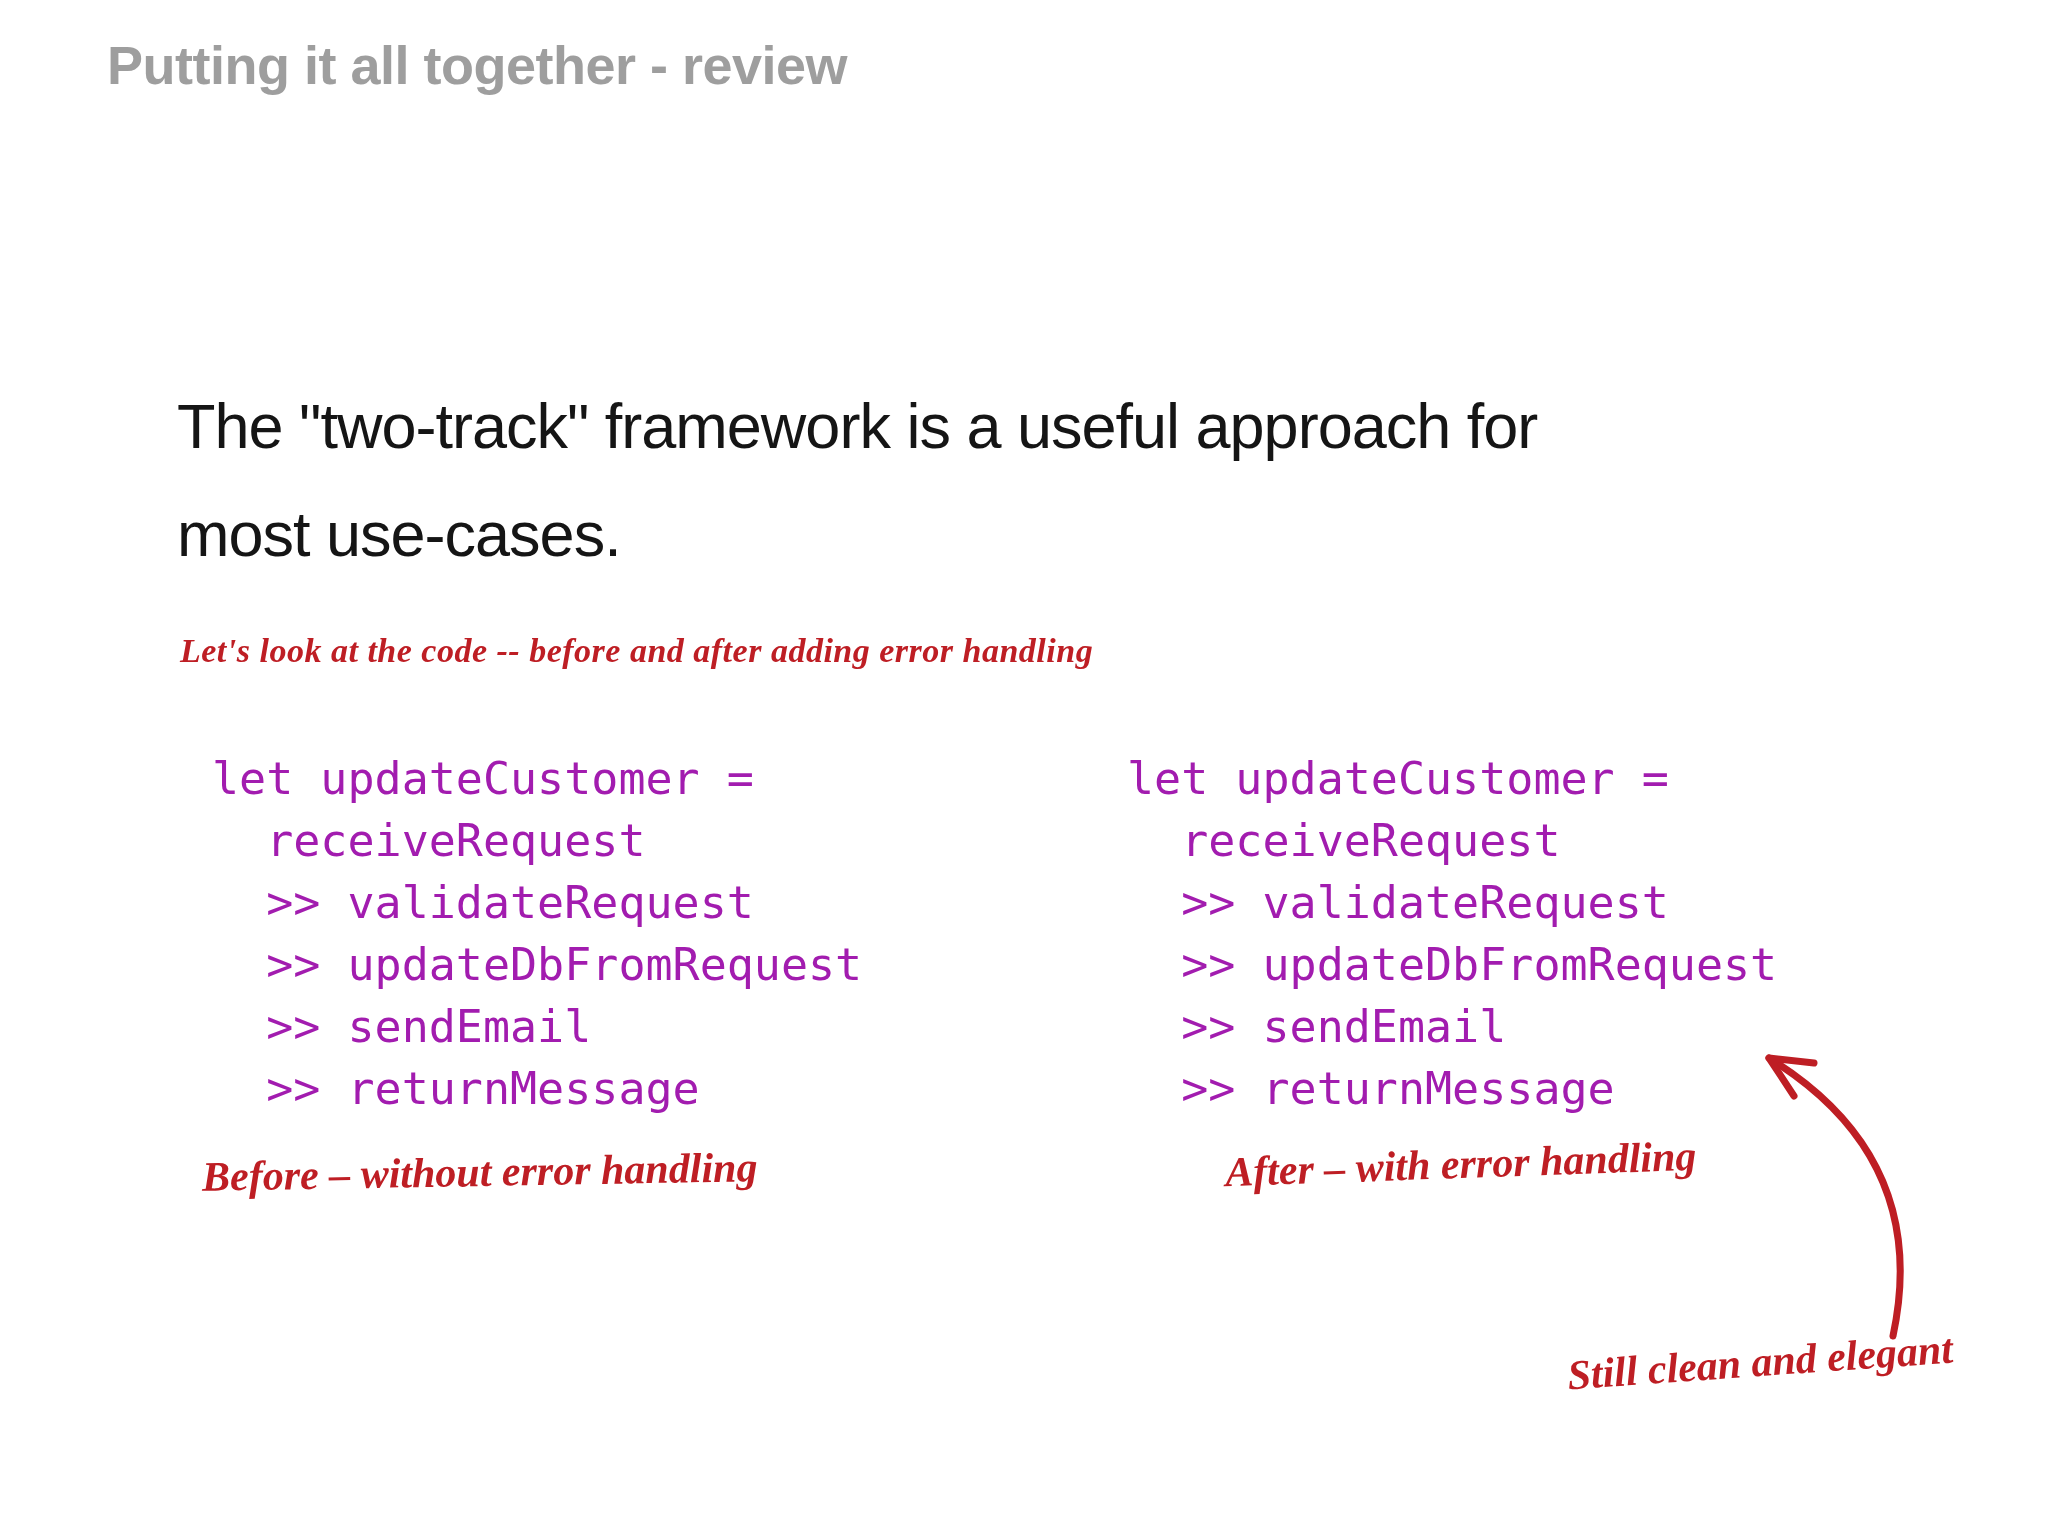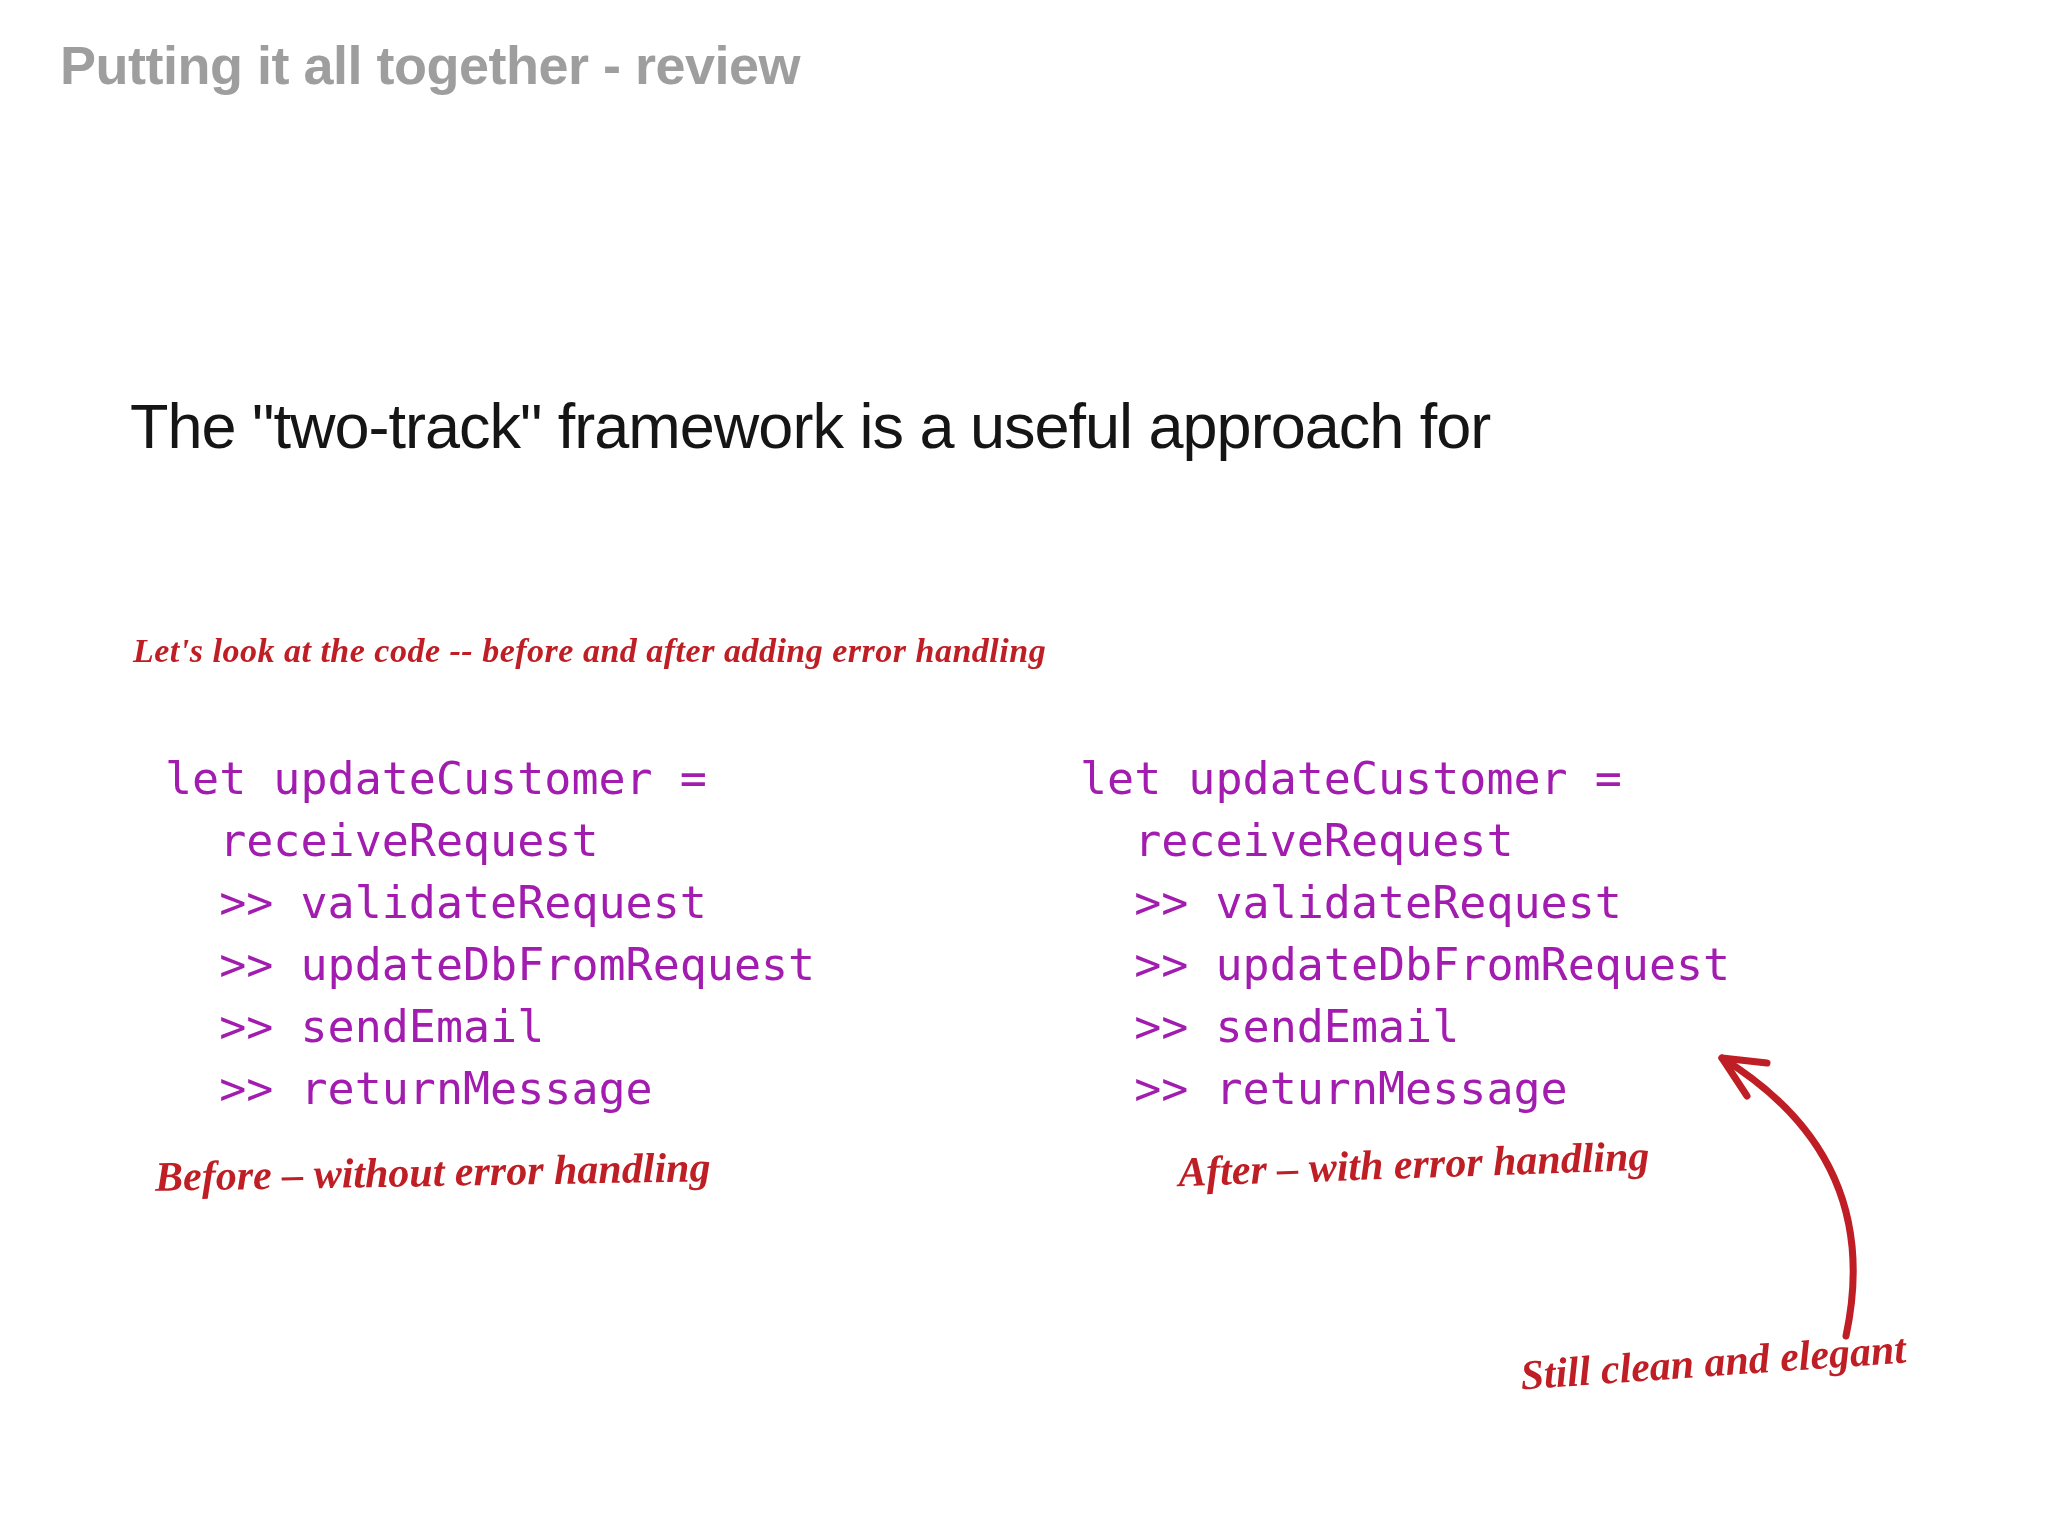--- a/index.html
+++ b/index.html
@@ -10,21 +10,21 @@
   }
   *{box-sizing:border-box;}
   html,body{margin:0;padding:0;}
   body{
     width:2048px;height:1536px;
     background:var(--bg);
     position:relative;
     overflow:hidden;
     font-family:"Liberation Sans", sans-serif;
   }
-  .slide{position:absolute;inset:0;}
+  .slide{position:absolute;inset:0;margin-left:47px;}
 
   .slide-title{
     position:absolute;left:60px;top:34px;
     font-size:54px;font-weight:bold;
     letter-spacing:-0.5px;
     color:var(--title-gray);
     white-space:nowrap;
   }
 
   .heading{
@@ -82,20 +82,21 @@
 </style>
 </head>
 <body>
 
 <div class="slide">
 
   <div class="slide-title">Putting it all together - review</div>
 
   <div class="heading">
     <div>The "two-track" framework is a useful approach for</div>
+    <div>most use-cases.</div>
   </div>
 
   <div class="hand intro-note">Let's look at the code -- before and after adding error handling</div>
 
   <div class="code code-before">
     <div class="code-line">let updateCustomer =</div>
     <div class="code-line">  receiveRequest</div>
     <div class="code-line">  &gt;&gt; validateRequest</div>
     <div class="code-line">  &gt;&gt; updateDbFromRequest</div>
     <div class="code-line">  &gt;&gt; sendEmail</div>

